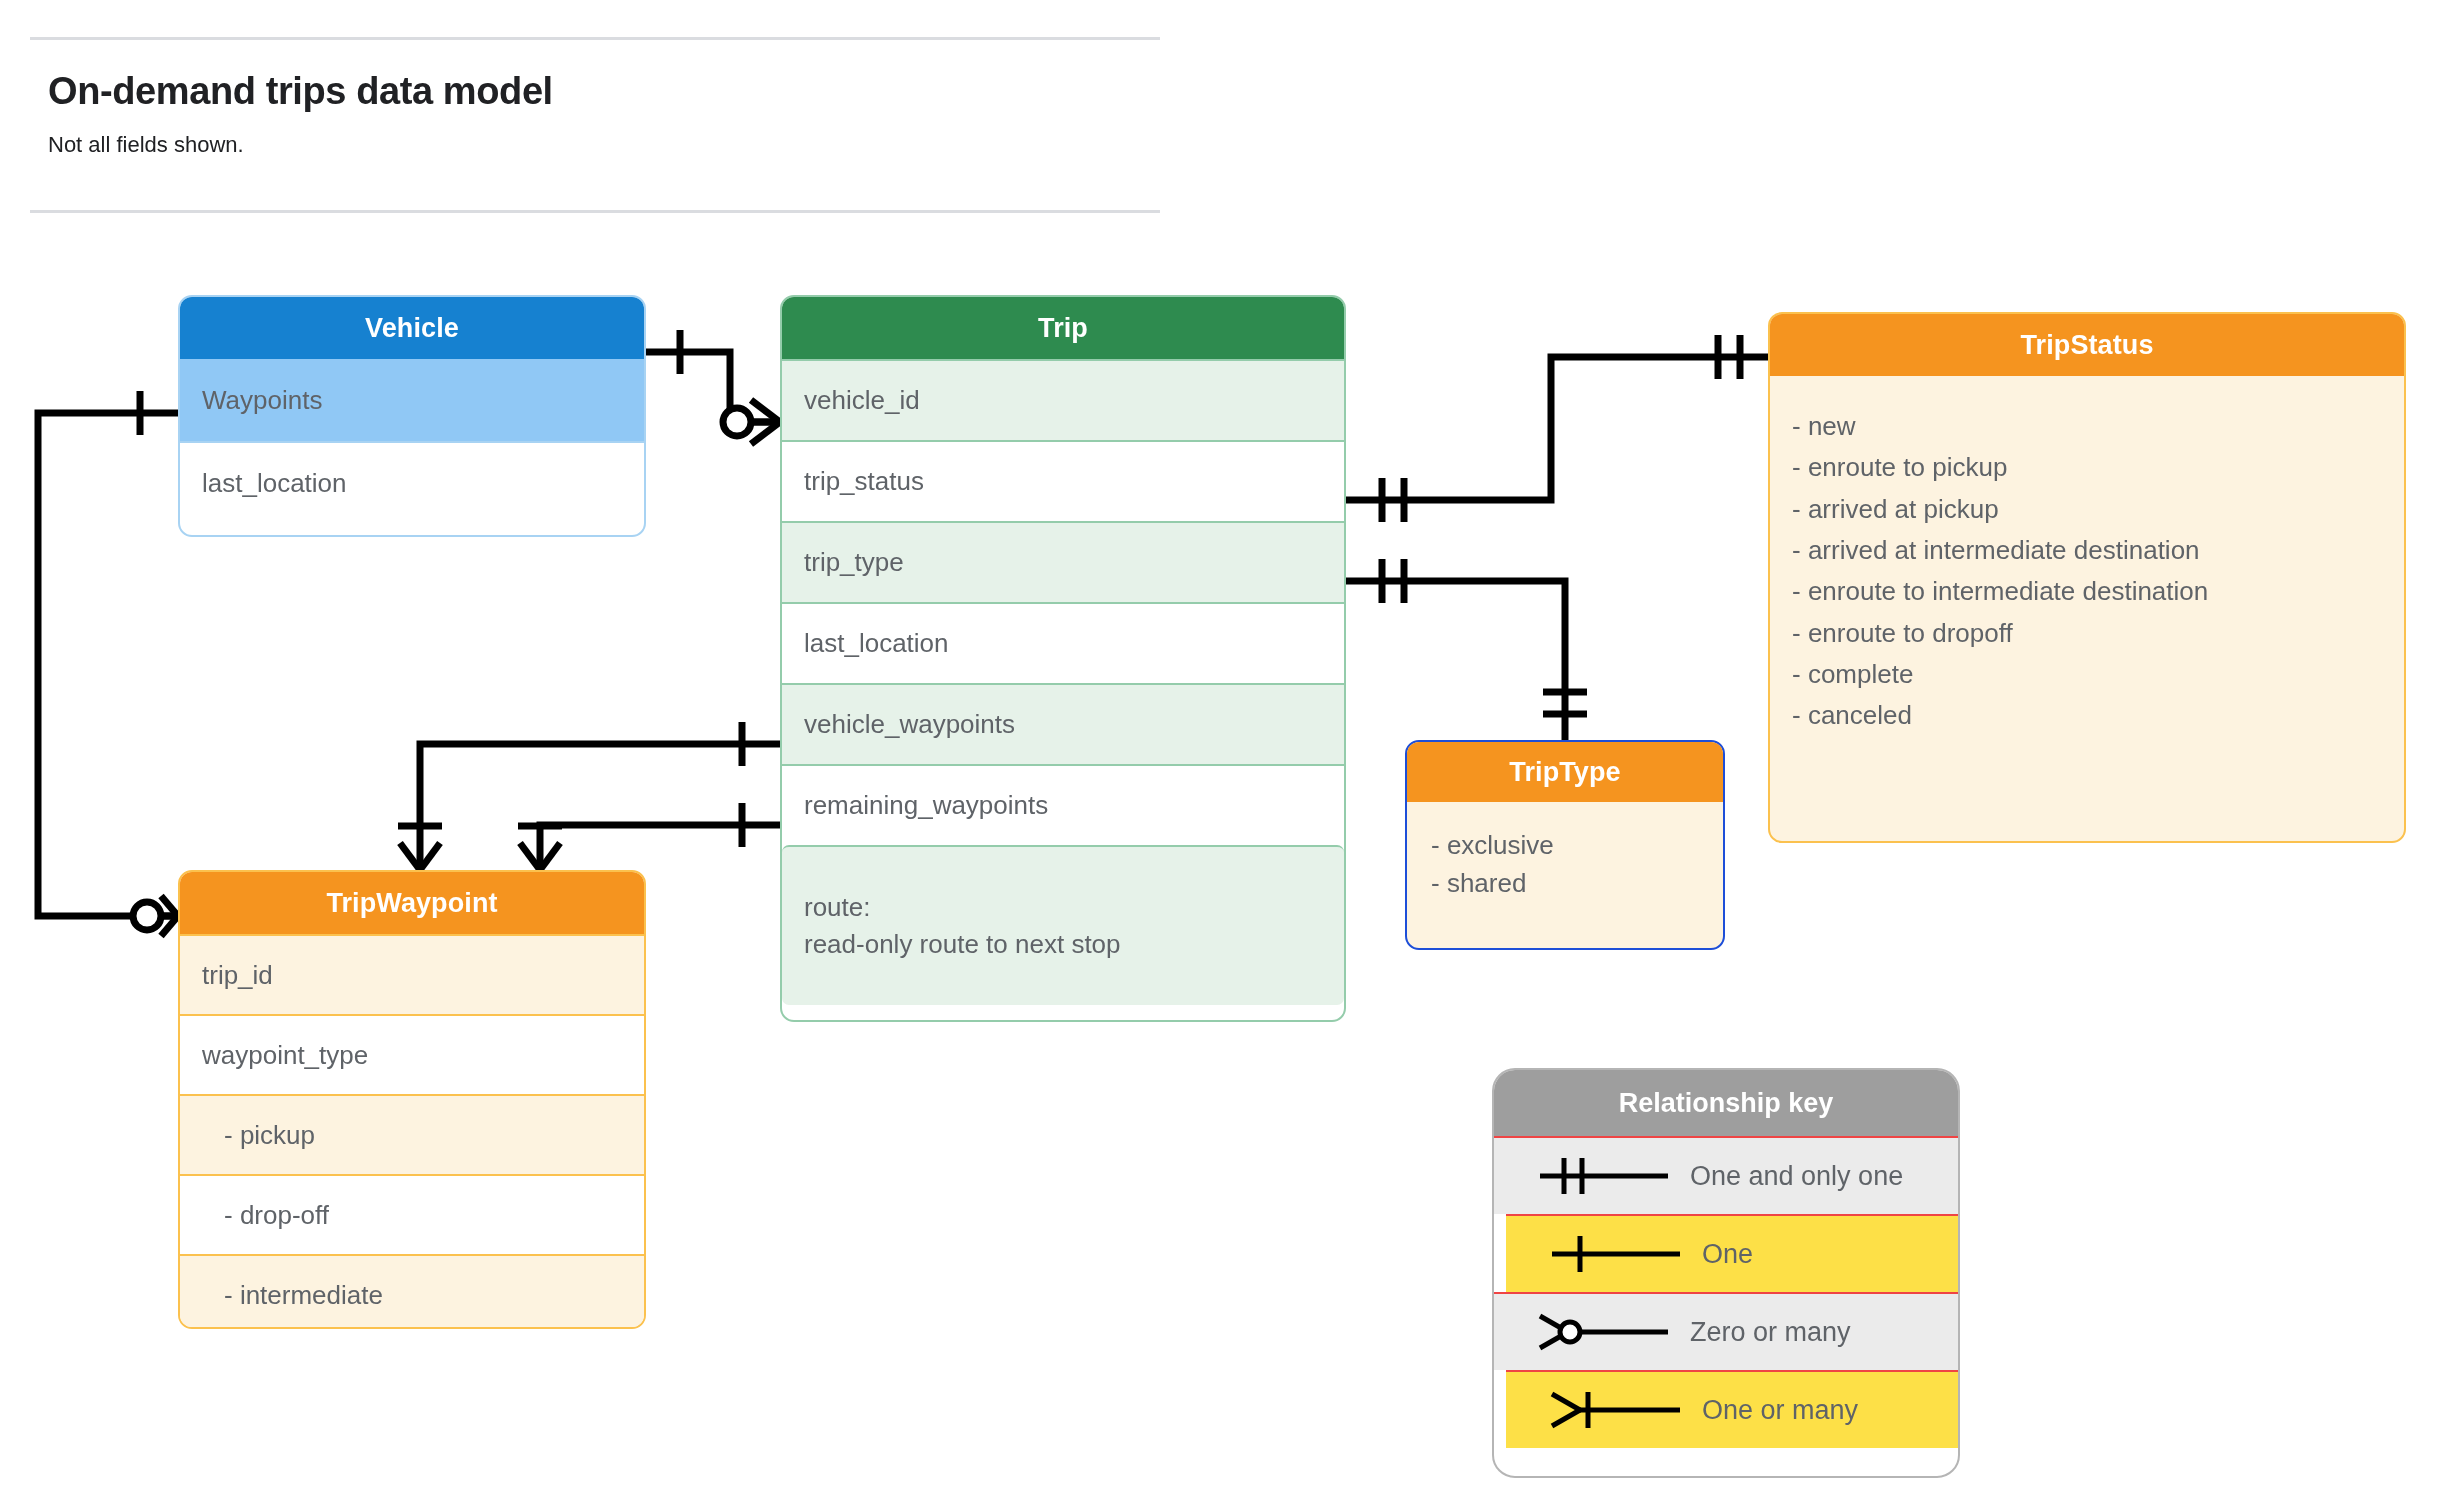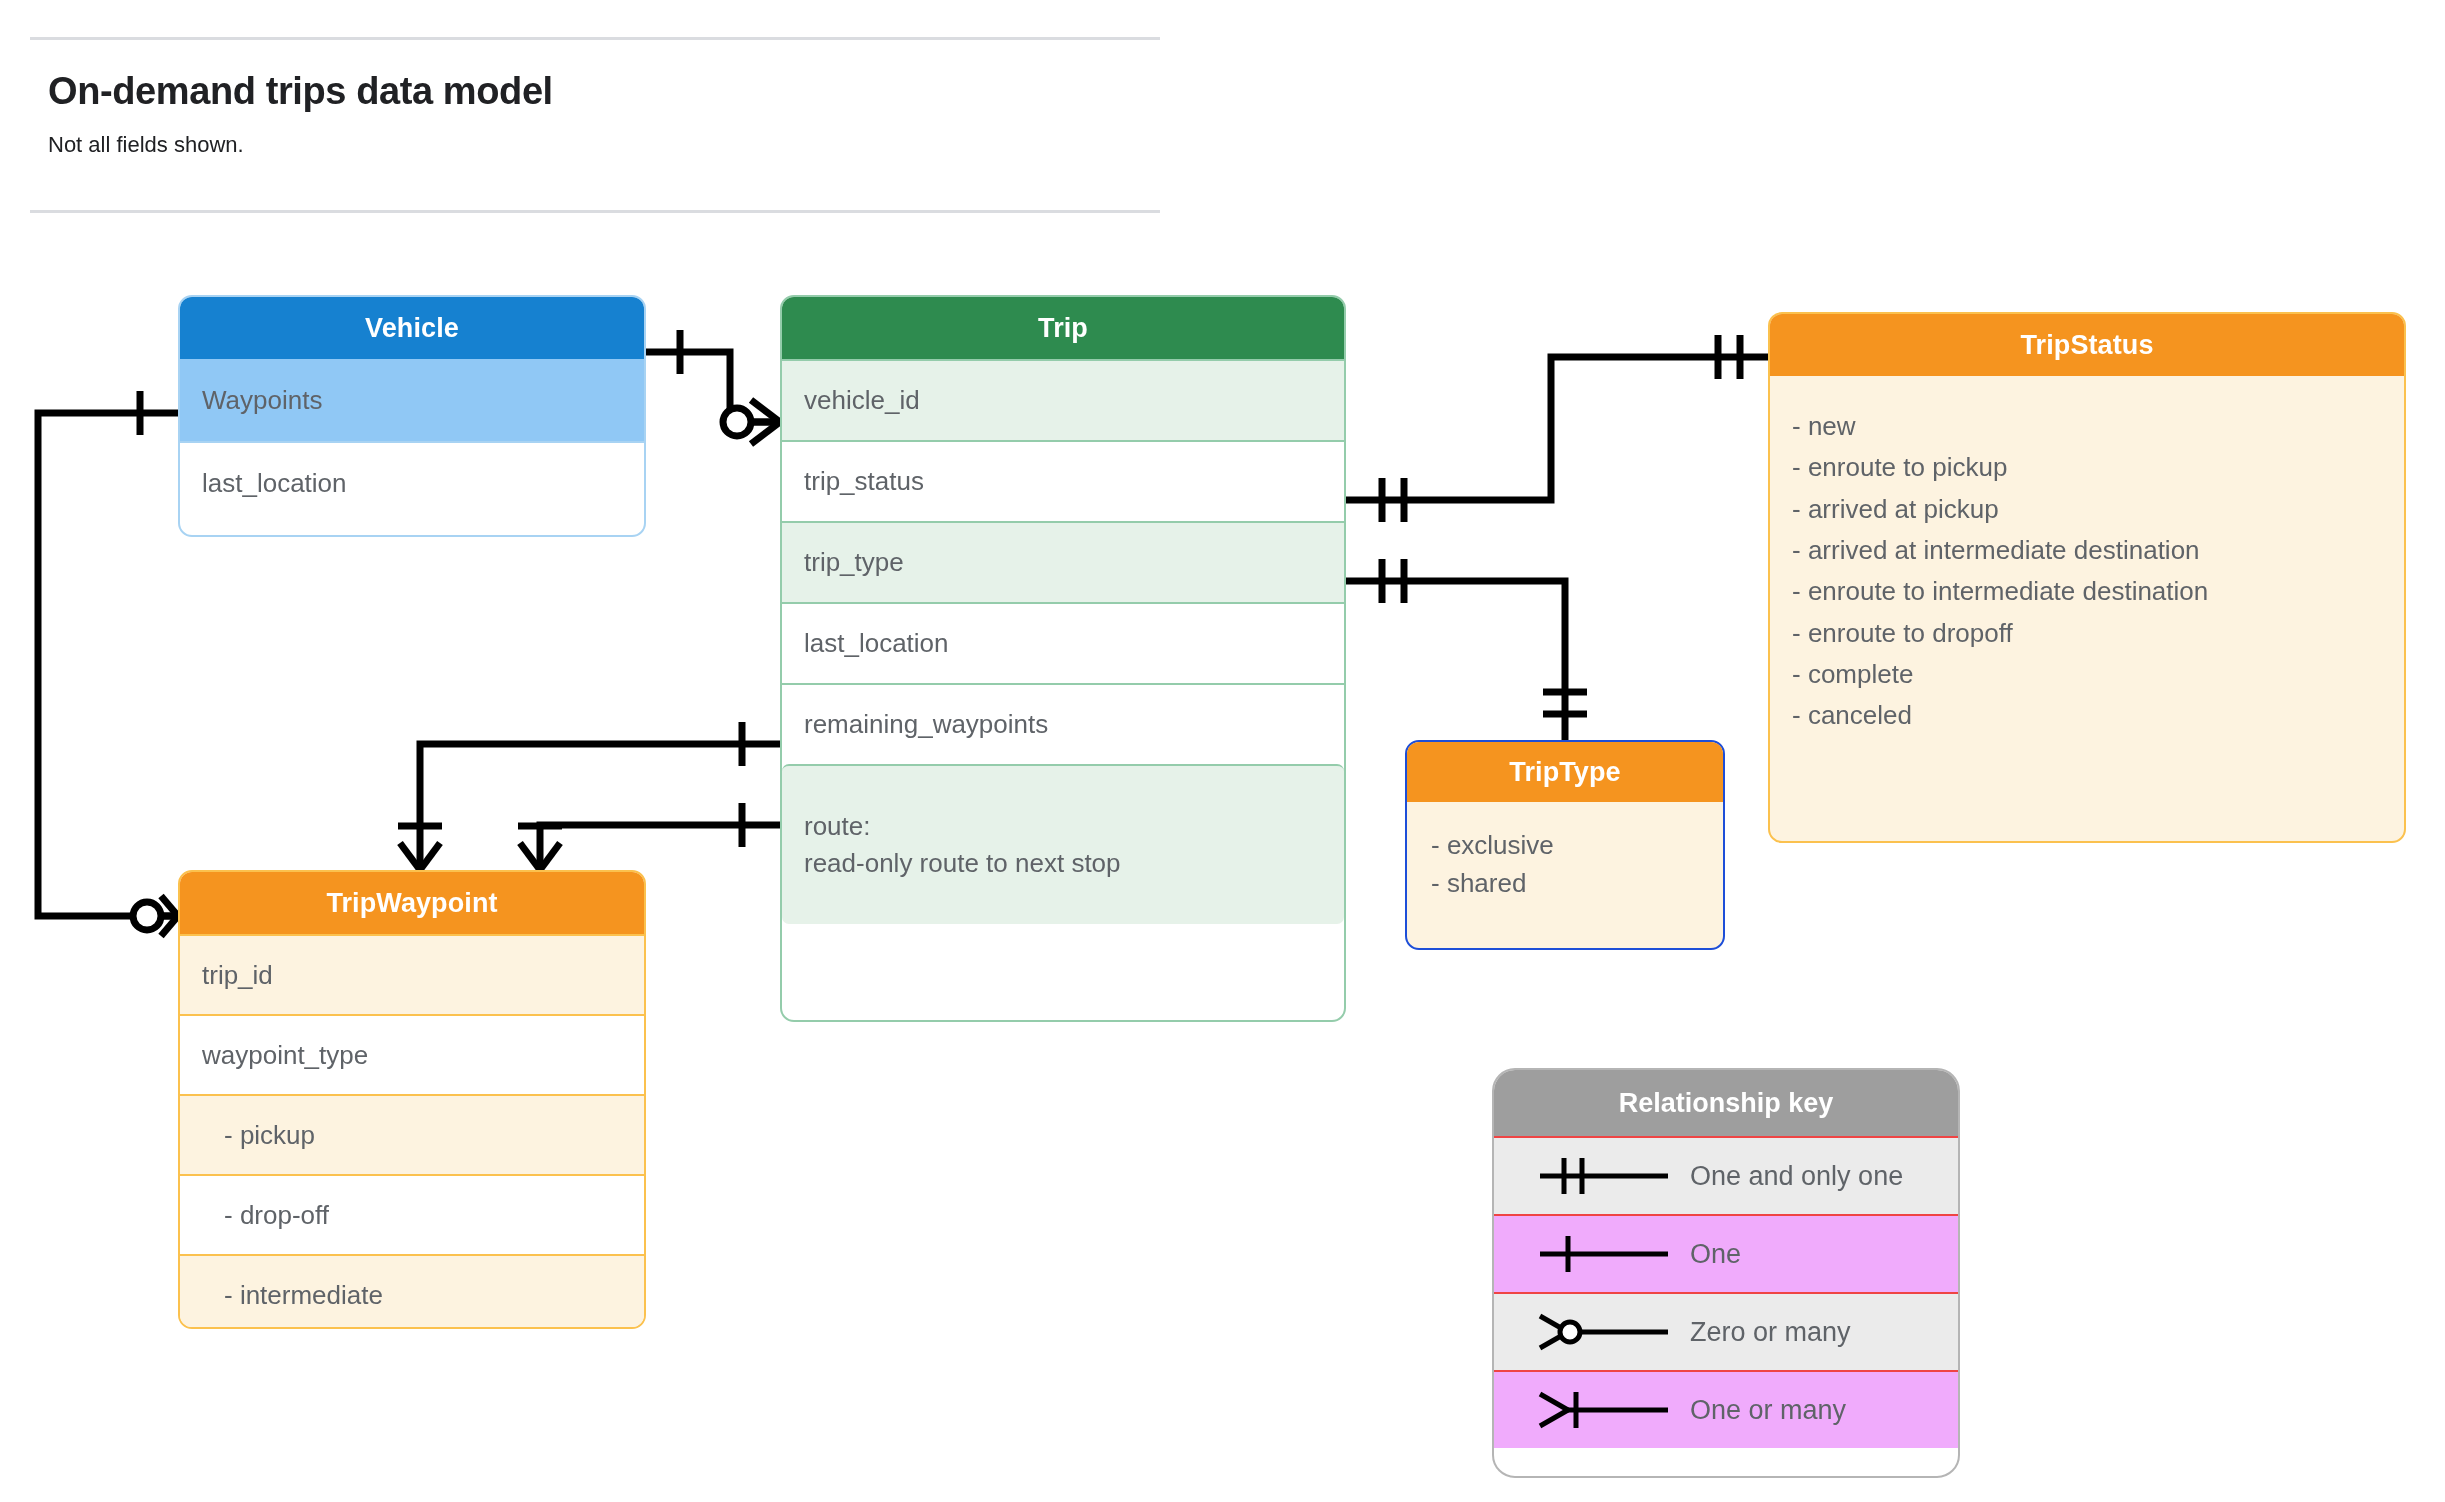--- a/index.html
+++ b/index.html
@@ -224,21 +224,21 @@
   }
   .key-row {
     height: 78px;
     display: flex;
     align-items: center;
     box-sizing: border-box;
     border-top: 2px solid #ef4444;
     padding-left: 24px;
   }
   .key-row.shade { background: #ebebeb; }
-  .key-row.plain { background: #f0abfc; }
+  .key-row.plain { background: #fde047; margin-left: 12px; }
   .key-symbol {
     width: 172px;
     flex: 0 0 172px;
     display: flex;
     align-items: center;
     justify-content: center;
   }
   .key-label {
     font-size: 27px;
     color: #5f6368;
@@ -323,20 +323,21 @@
   <div class="entity-row" id="vehicle-row-waypoints">Waypoints</div>
   <div class="entity-row" id="vehicle-row-last-location">last_location</div>
 </div>
 
 <div class="entity" id="entity-trip">
   <div class="entity-header">Trip</div>
   <div class="entity-row row-shade">vehicle_id</div>
   <div class="entity-row row-plain">trip_status</div>
   <div class="entity-row row-shade">trip_type</div>
   <div class="entity-row row-plain">last_location</div>
+  <div class="entity-row row-shade">vehicle_waypoints</div>
   <div class="entity-row row-plain">remaining_waypoints</div>
   <div class="entity-row row-shade" id="trip-row-route">route:
 read-only route to next stop</div>
 </div>
 
 <div class="entity" id="entity-tripwaypoint">
   <div class="entity-header">TripWaypoint</div>
   <div class="entity-row row-shade">trip_id</div>
   <div class="entity-row row-plain">waypoint_type</div>
   <div class="entity-row row-shade row-sub">-  pickup</div>

